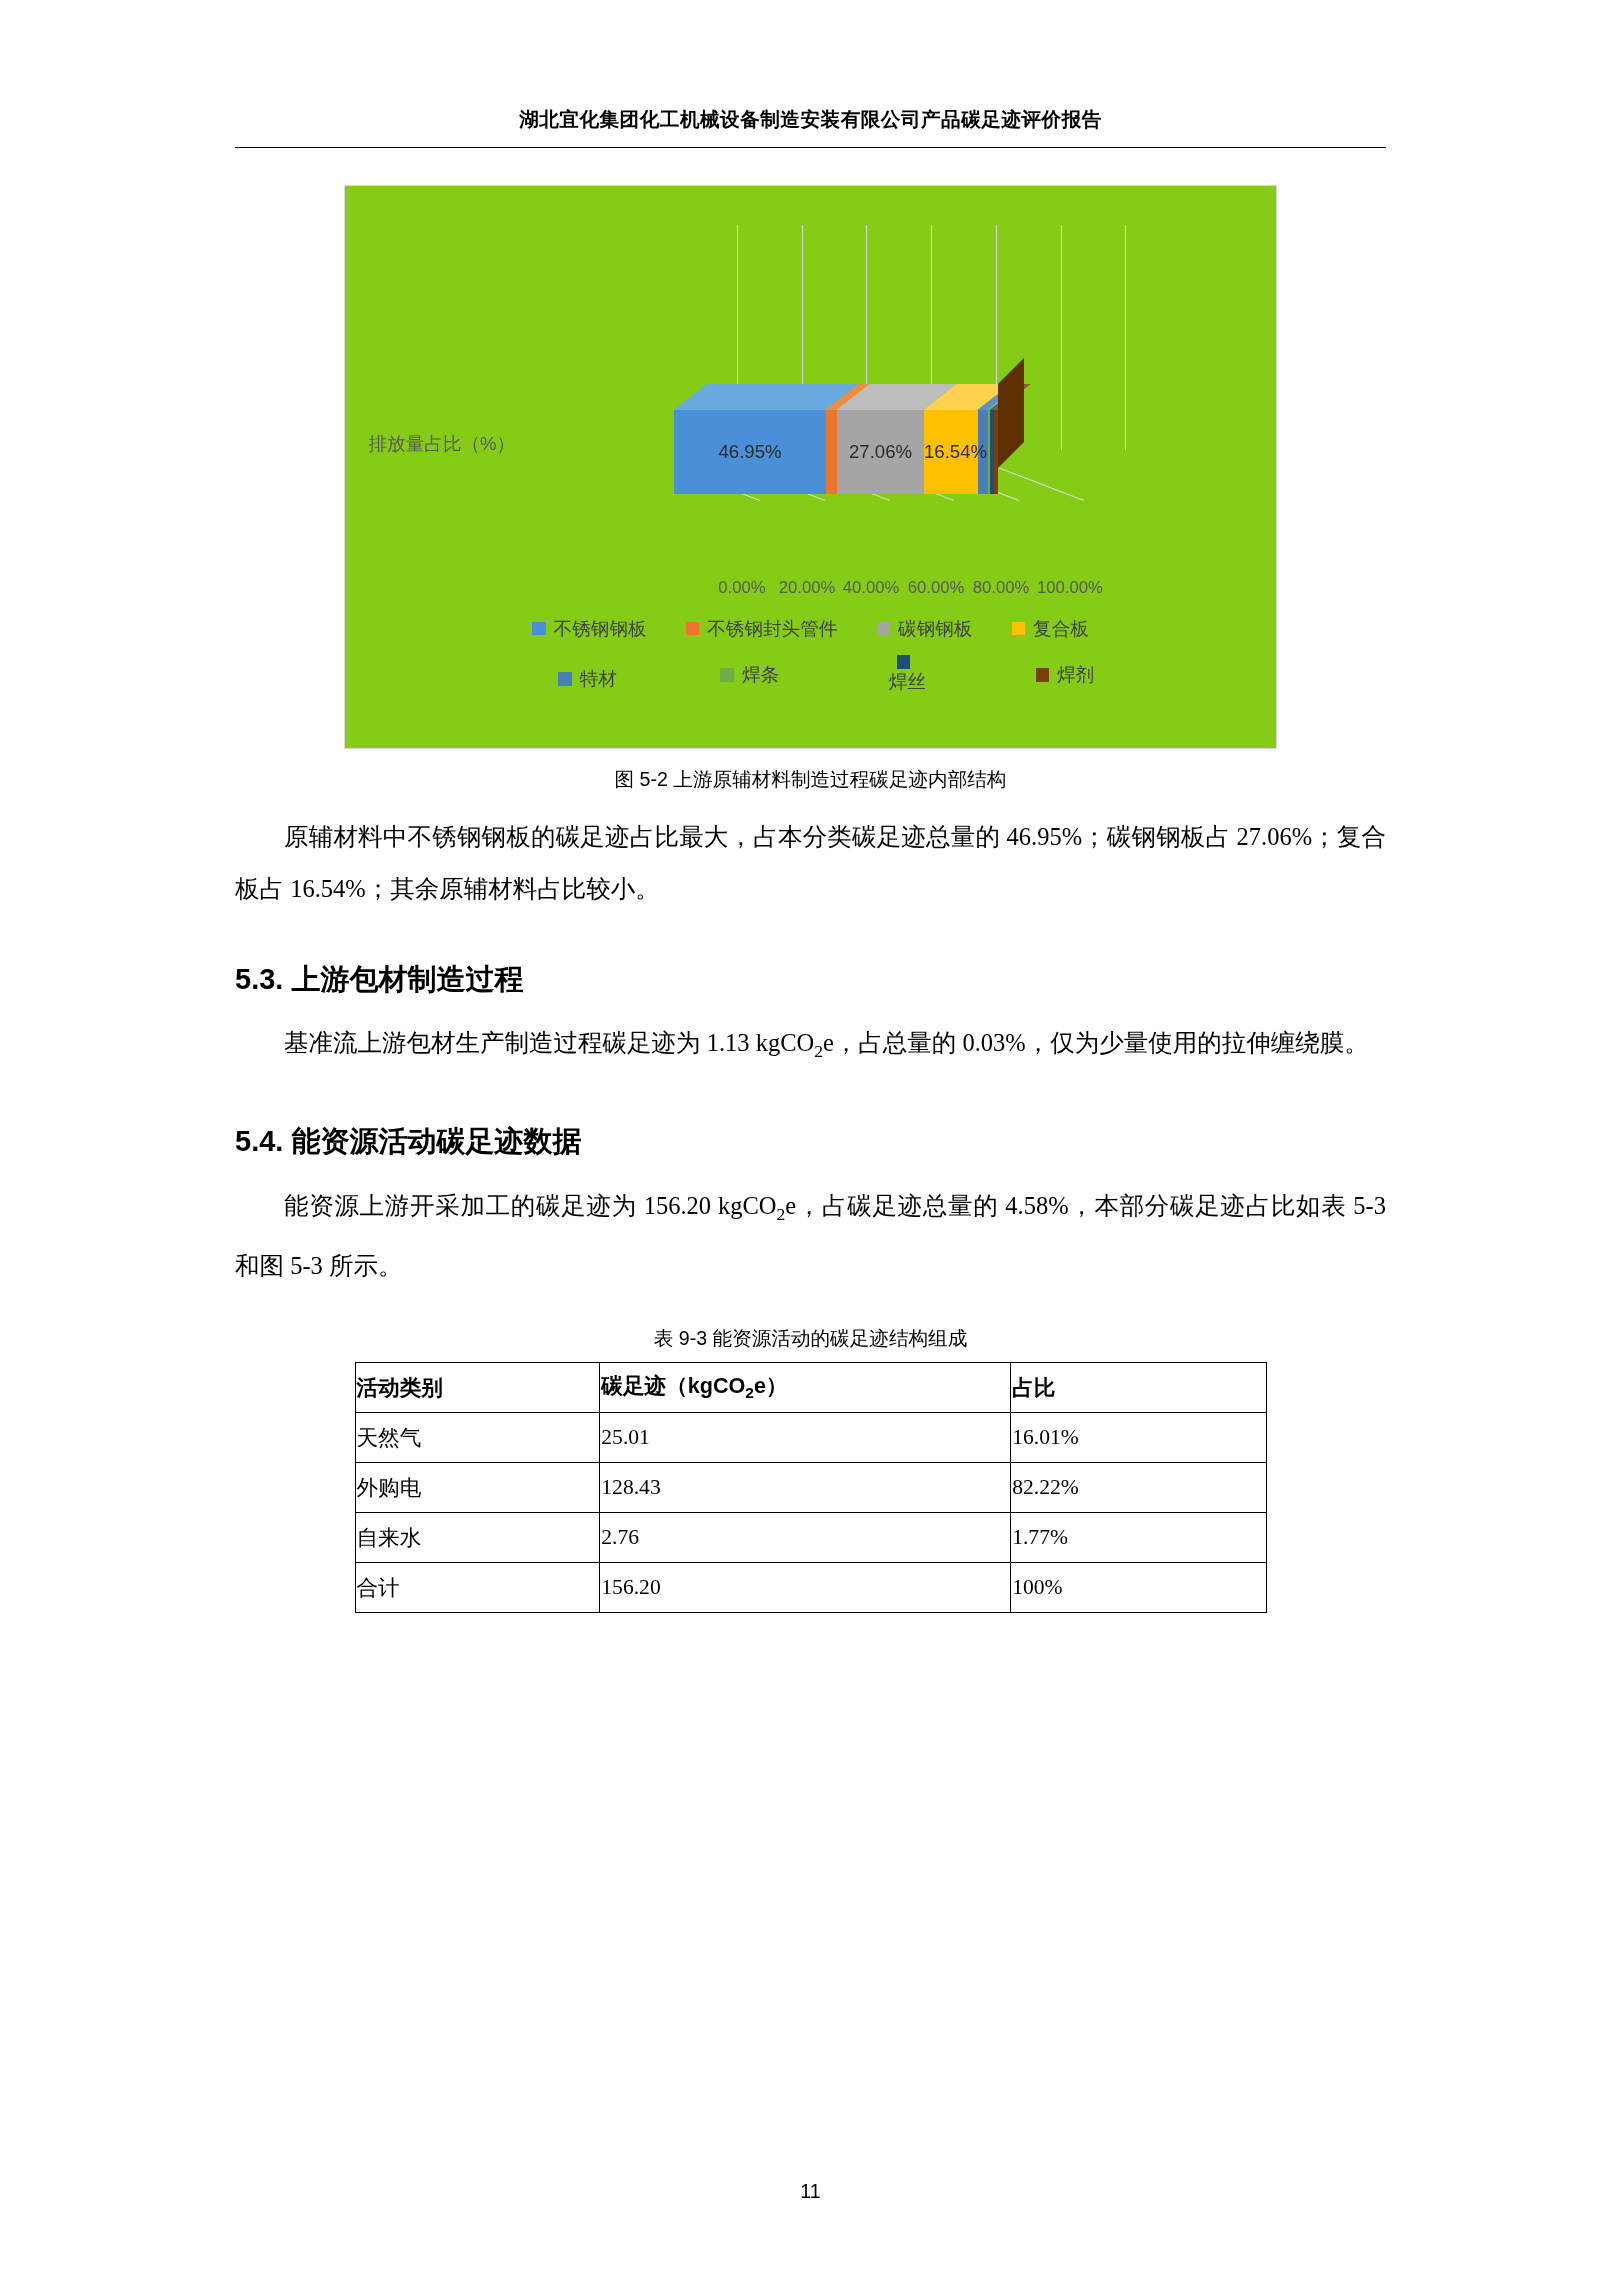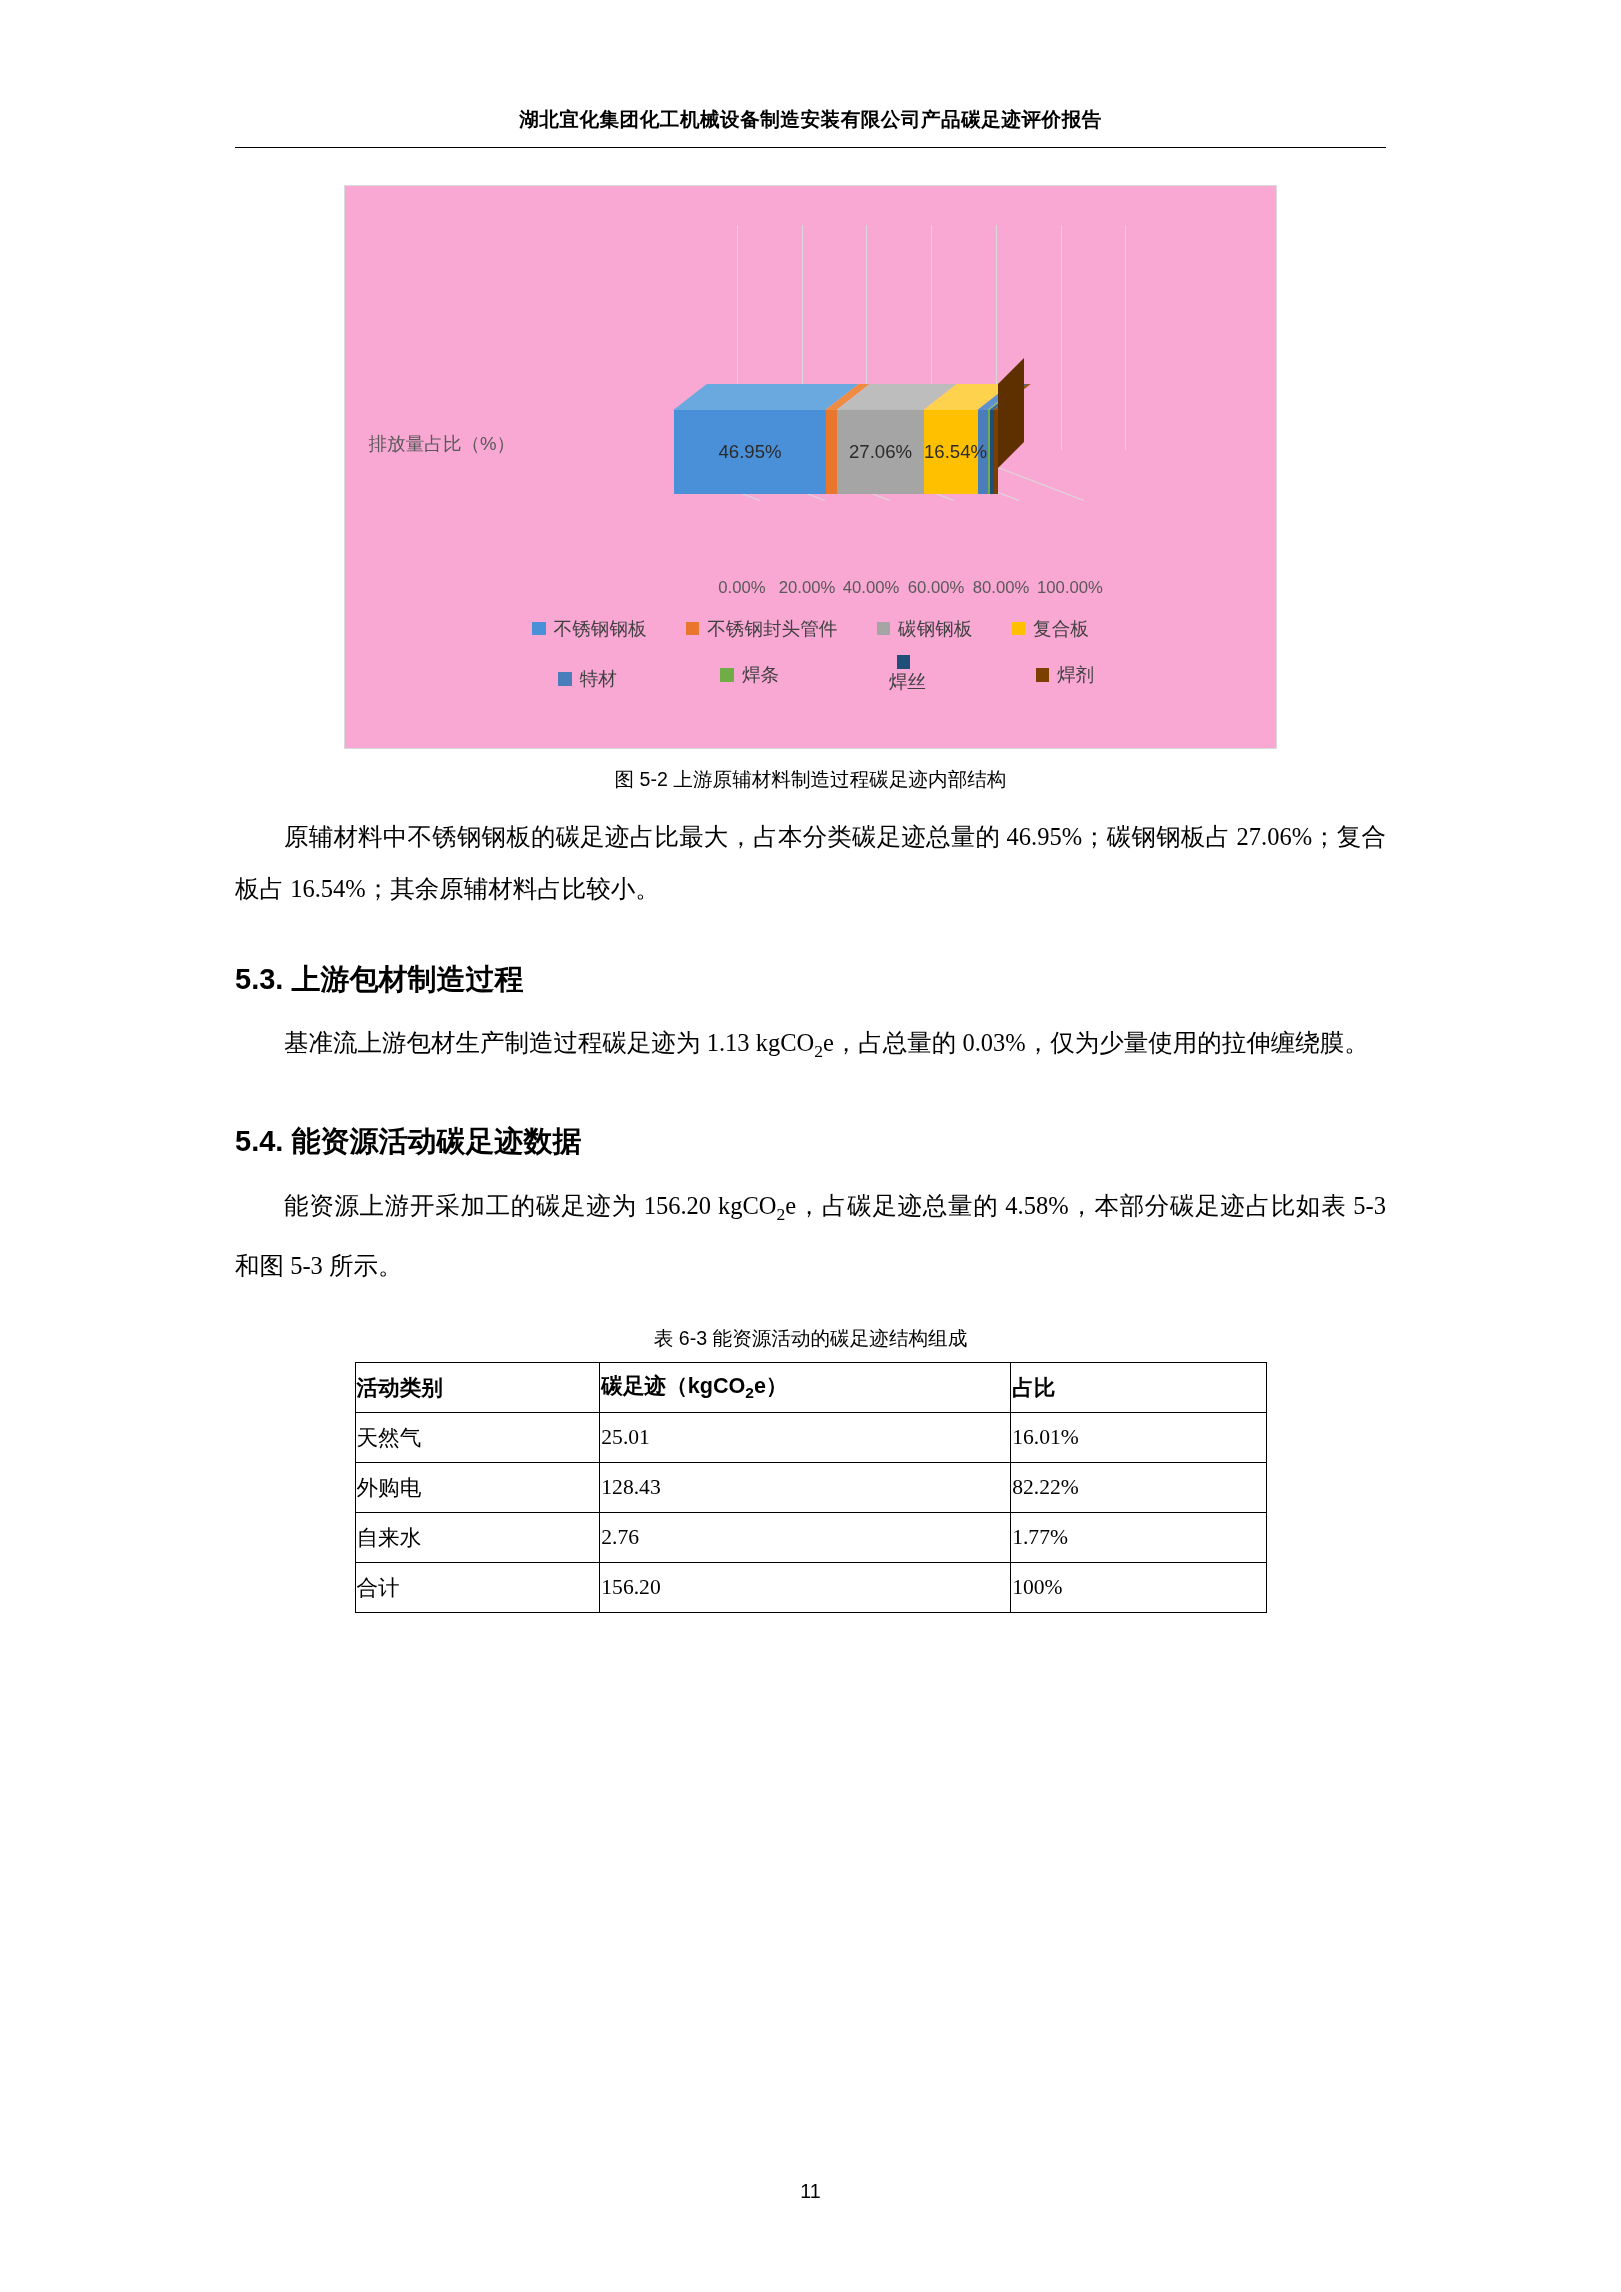--- a/index.html
+++ b/index.html
@@ -39,21 +39,21 @@
     border-bottom: 1.5px solid #000;
     width: 100%;
   }
 
   
   .figure-box {
     margin: 37px auto 0 auto;
     width: 933px;
     height: 564px;
     border: 1px solid #d9d9d9;
-    background: #f9a8d4;
+    background: #84cc16;
     position: relative;
     box-sizing: border-box;
   }
   .chart-area {
     position: absolute;
     left: 0; top: 0; right: 0; bottom: 0;
   }
   .gridline {
     position: absolute;
     width: 1px;
@@ -348,21 +348,21 @@
   <p class="body-text">原辅材料中不锈钢钢板的碳足迹占比最大，占本分类碳足迹总量的 46.95%；碳钢钢板占 27.06%；复合板占 16.54%；其余原辅材料占比较小。</p>
 
   <h2 class="section">5.3. 上游包材制造过程</h2>
 
   <p class="body-text"><span>基准流上游包材生产制造过程碳足迹为 1.13  kgCO</span><span class="sub">2</span><span>e，占总量的 0.03%，仅为少量使用的拉伸缠绕膜。</span></p>
 
   <h2 class="section">5.4. 能资源活动碳足迹数据</h2>
 
   <p class="body-text"><span>能资源上游开采加工的碳足迹为 156.20  kgCO</span><span class="sub">2</span><span>e，占碳足迹总量的 4.58%，本部分碳足迹占比如表 5-3 和图 5-3 所示。</span></p>
 
-  <div class="tbl-caption">表 6-3  能资源活动的碳足迹结构组成</div>
+  <div class="tbl-caption">表 9-3  能资源活动的碳足迹结构组成</div>
 
   <table class="data">
     <thead>
       <tr>
         <th class="col1">活动类别</th>
         <th class="col2"><span>碳足迹（kgCO</span><span class="sub">2</span><span>e）</span></th>
         <th class="col3">占比</th>
       </tr>
     </thead>
     <tbody>

